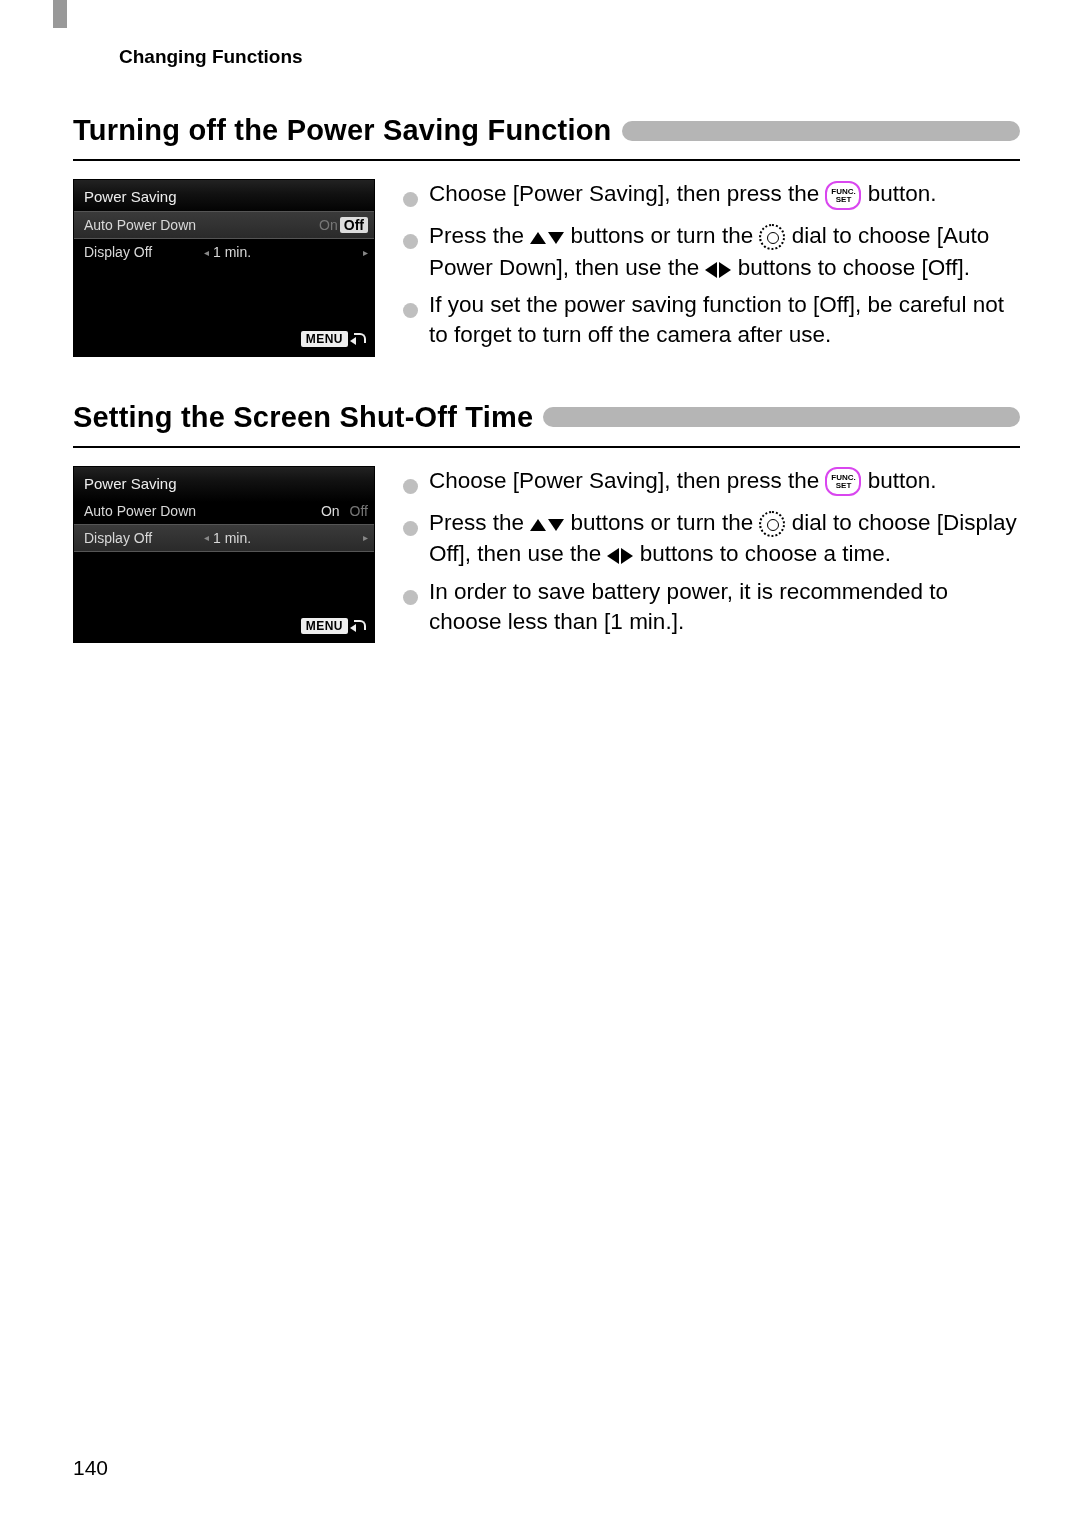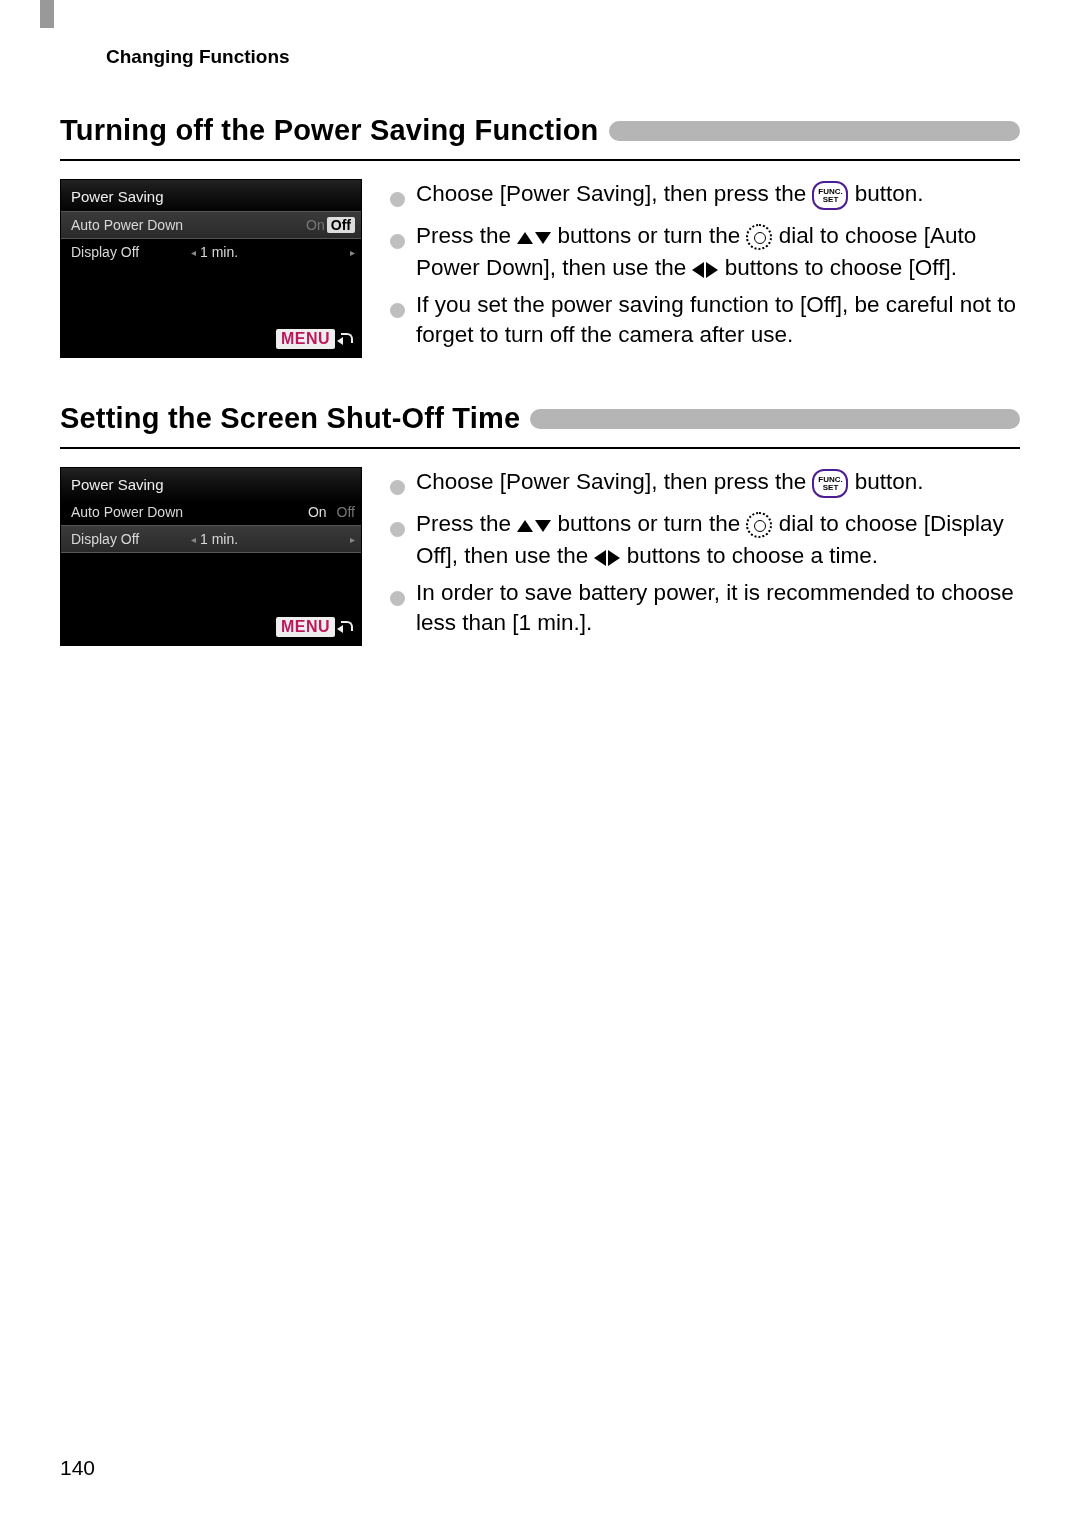--- a/index.html
+++ b/index.html
@@ -7,20 +7,21 @@
     padding: 0;
     background: #fff;
     font-family: Arial, Helvetica, sans-serif;
     color: #000;
     width: 1080px;
   }
   .page {
     padding: 40px 60px 40px 60px;
     position: relative;
     min-height: 1440px;
+    margin-left: 13px;
   }
   .side-tab {
     position: absolute;
     left: 40px;
     top: 0;
     width: 14px;
     height: 28px;
     background: #999;
   }
   .header-label {
@@ -114,23 +115,23 @@
   }
   .opt-plain { color: #ddd; }
   .screen-spacer { height: 60px; }
   .screen-footer {
     text-align: right;
     padding: 4px 8px 2px 0;
   }
   .menu-badge {
     display: inline-block;
     background: #eee;
-    color: #be185d;
+    color: #000000;
     font-weight: bold;
-    font-size: 16px;
+    font-size: 12px;
     padding: 1px 5px;
     border-radius: 2px;
     letter-spacing: 0.5px;
     vertical-align: middle;
   }
   .return-arrow {
     display: inline-block;
     width: 16px;
     height: 12px;
     position: relative;
@@ -185,21 +186,21 @@
   .ic {
     display: inline-block;
     vertical-align: middle;
   }
   .func-btn {
     display: inline-flex;
     align-items: center;
     justify-content: center;
     width: 32px;
     height: 24px;
-    border: 2px solid #4c1d95;
+    border: 2px solid #d946ef;
     border-radius: 12px / 12px;
     font-size: 8px;
     line-height: 8px;
     font-weight: bold;
     text-align: center;
     vertical-align: middle;
     flex-direction: column;
     padding-top:1px;
   }
   .func-btn .l1 { font-size: 8px; }

